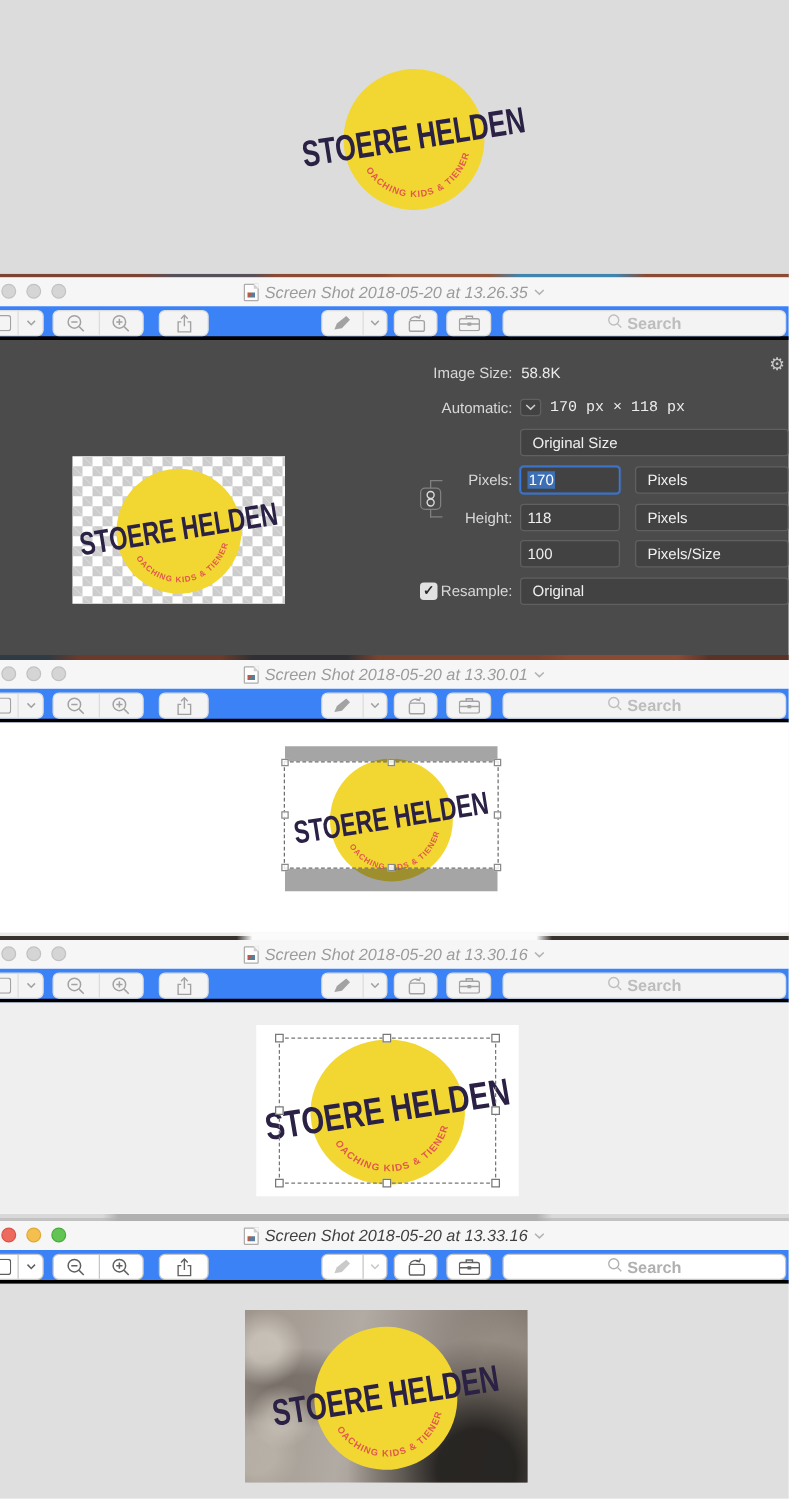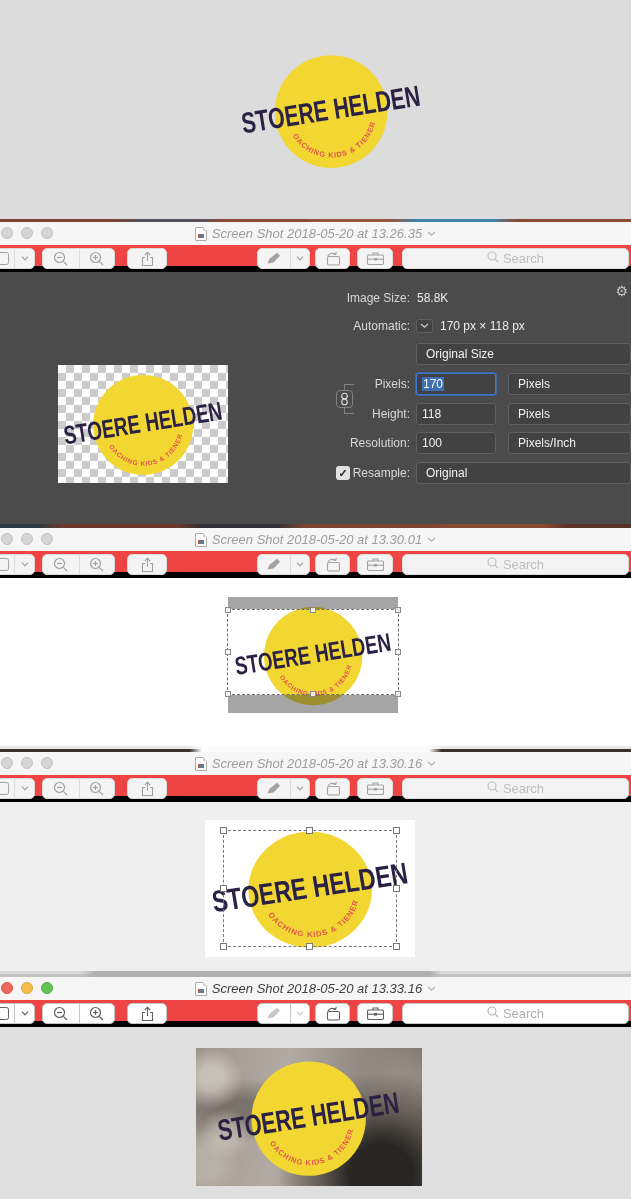--- a/index.html
+++ b/index.html
@@ -25,21 +25,21 @@
   .win.active .light.yellow{background:#f5bf4f;border-color:#dfa936;}
   .win.active .light.green{background:#61c454;border-color:#4aab3d;}
   .title-group{position:absolute;left:0;right:0;top:0;height:23px;display:flex;align-items:center;justify-content:center;gap:5px;font-style:italic;}
   .doc-icon{width:12px;height:14px;background:#fdfdfd;border:1px solid #adadad;border-radius:1px;position:relative;box-sizing:border-box;}
   .doc-icon::before{content:"";position:absolute;right:-1px;top:-1px;border-style:solid;border-width:0 4px 4px 0;border-color:#f6f6f6 #f6f6f6 #cfcfcf #cfcfcf;}
   .doc-icon::after{content:"";position:absolute;left:2px;bottom:2px;width:6px;height:4px;background:linear-gradient(100deg,#b65a4a 0 40%,#5a7e9a 40% 100%);}
   .title-text{font-size:13px;color:#9b9b9b;}
   .win.active .title-text{color:#404040;}
   .title-chev{color:#b2b2b2;display:flex;align-items:center;}
 
-  .toolbar{position:relative;height:27px;background:#ef4444;border-bottom:6px solid #000000;box-sizing:border-box;}
+  .toolbar{position:relative;height:27px;background:#3b82f6;border-bottom:3px solid #000000;box-sizing:border-box;font-weight:bold;}
   .tbtn{position:absolute;top:3px;height:21px;box-sizing:border-box;border:1px solid #dcdcdc;border-radius:5px;background:#f4f4f4;color:#a2a2a2;display:flex;align-items:center;justify-content:center;}
   .win.active .tbtn{background:#ffffff;border-color:#c6c6c6;color:#5f5f5f;}
   .seg{display:flex;padding:0;}
   .seg .segpart{height:100%;display:flex;align-items:center;justify-content:center;box-sizing:border-box;}
   .seg .segpart + .segpart{border-left:1px solid #dcdcdc;}
   .win.active .seg .segpart + .segpart{border-left-color:#c6c6c6;}
   .win.active .pen-disabled{color:#c9c9c9;}
   .search-field{position:absolute;top:3px;left:402px;right:2px;height:21px;box-sizing:border-box;border:1px solid #dcdcdc;border-radius:5px;background:#f3f3f3;display:flex;align-items:center;justify-content:center;gap:4px;color:#bdbdbd;font-size:13px;}
   .win.active .search-field{background:#fff;border-color:#c6c6c6;color:#b0b0b0;}
 
@@ -56,21 +56,21 @@
   .irow{position:absolute;left:0;right:0;}
   .ilabel{position:absolute;left:0;width:410px;text-align:right;top:50%;transform:translateY(-50%);color:#d8d8d8;}
   .ival{position:absolute;left:417px;top:50%;transform:translateY(-50%);color:#ededed;}
   .ibox{position:absolute;box-sizing:border-box;background:#424242;border:1px solid #606060;border-radius:3px;color:#f0f0f0;display:flex;align-items:center;}
   .ibox.pop{padding-left:9px;}
   .field{padding-left:5px;}
   .field-focus{border-color:#3b78d8;box-shadow:0 0 0 1px rgba(59,120,216,.6);}
   .sel-text{background:#3d6fb5;color:#fff;padding:0 1px;}
   .gear{position:absolute;right:3px;top:12px;font-size:14px;color:#c8c8c8;line-height:1;}
   .disc-btn{position:absolute;left:416px;top:50%;transform:translateY(-50%);width:17px;height:14px;box-sizing:border-box;background:#424242;border:1px solid #606060;border-radius:3px;display:flex;align-items:center;justify-content:center;color:#cfcfcf;}
-  .dim-text{position:absolute;left:440px;top:50%;transform:translateY(-50%);color:#ededed;}
+  .dim-text{position:absolute;left:440px;top:50%;transform:translateY(-50%);color:#ededed;font-family:Liberation Mono, monospace;}
   .link-bracket{position:absolute;left:344px;top:112px;width:10px;height:30px;border-left:1px solid #818181;border-top:1px solid #818181;border-bottom:1px solid #818181;box-sizing:border-box;}
   .link-icon{position:absolute;left:336px;top:118px;width:17px;height:18px;box-sizing:border-box;background:#4b4b4b;border:1px solid #818181;border-radius:4px;display:flex;align-items:center;justify-content:center;color:#dcdcdc;}
   .checkbox{position:absolute;left:336px;top:50%;transform:translateY(-50%);width:14px;height:14px;box-sizing:border-box;background:#e2e2e2;border-radius:3px;color:#2b2b2b;font-size:11px;font-weight:bold;display:flex;align-items:center;justify-content:center;line-height:1;}
 
   
   .content-sel3{position:relative;height:168px;background:#ffffff;}
   .img-w3{position:absolute;left:228px;top:19px;width:170px;height:116px;background:#fff;}
   .dim-band{position:absolute;left:0;right:0;background:rgba(40,40,40,.42);}
   .band-top{top:0;height:12px;}
   .band-bottom{top:98px;bottom:0;}
@@ -268,26 +268,25 @@
         <span class="ilabel">Height:</span>
         <div class="ibox field" style="left:416px;width:80px;top:0;height:22px;">
             <span>118</span>
           </div>
         <div class="ibox pop" style="left:508px;right:0;top:0;height:22px;">
             <span>Pixels</span>
           </div>
       </div>
 
       <div class="irow" style="top:160px;height:22px;">
-        <span class="ilabel">Resolution:</span>
         <div class="ibox field" style="left:416px;width:80px;top:0;height:22px;">
             <span>100</span>
           </div>
         <div class="ibox pop" style="left:508px;right:0;top:0;height:22px;">
-            <span>Pixels/Inch</span>
+            <span>Pixels/Size</span>
           </div>
       </div>
 
       <div class="irow" style="top:190px;height:22px;">
         <span class="checkbox">
             <span>✓</span>
           </span>
         <span class="ilabel">Resample:</span>
         <div class="ibox pop" style="left:416px;right:0;top:0;height:22px;">
             <span>Original</span>

